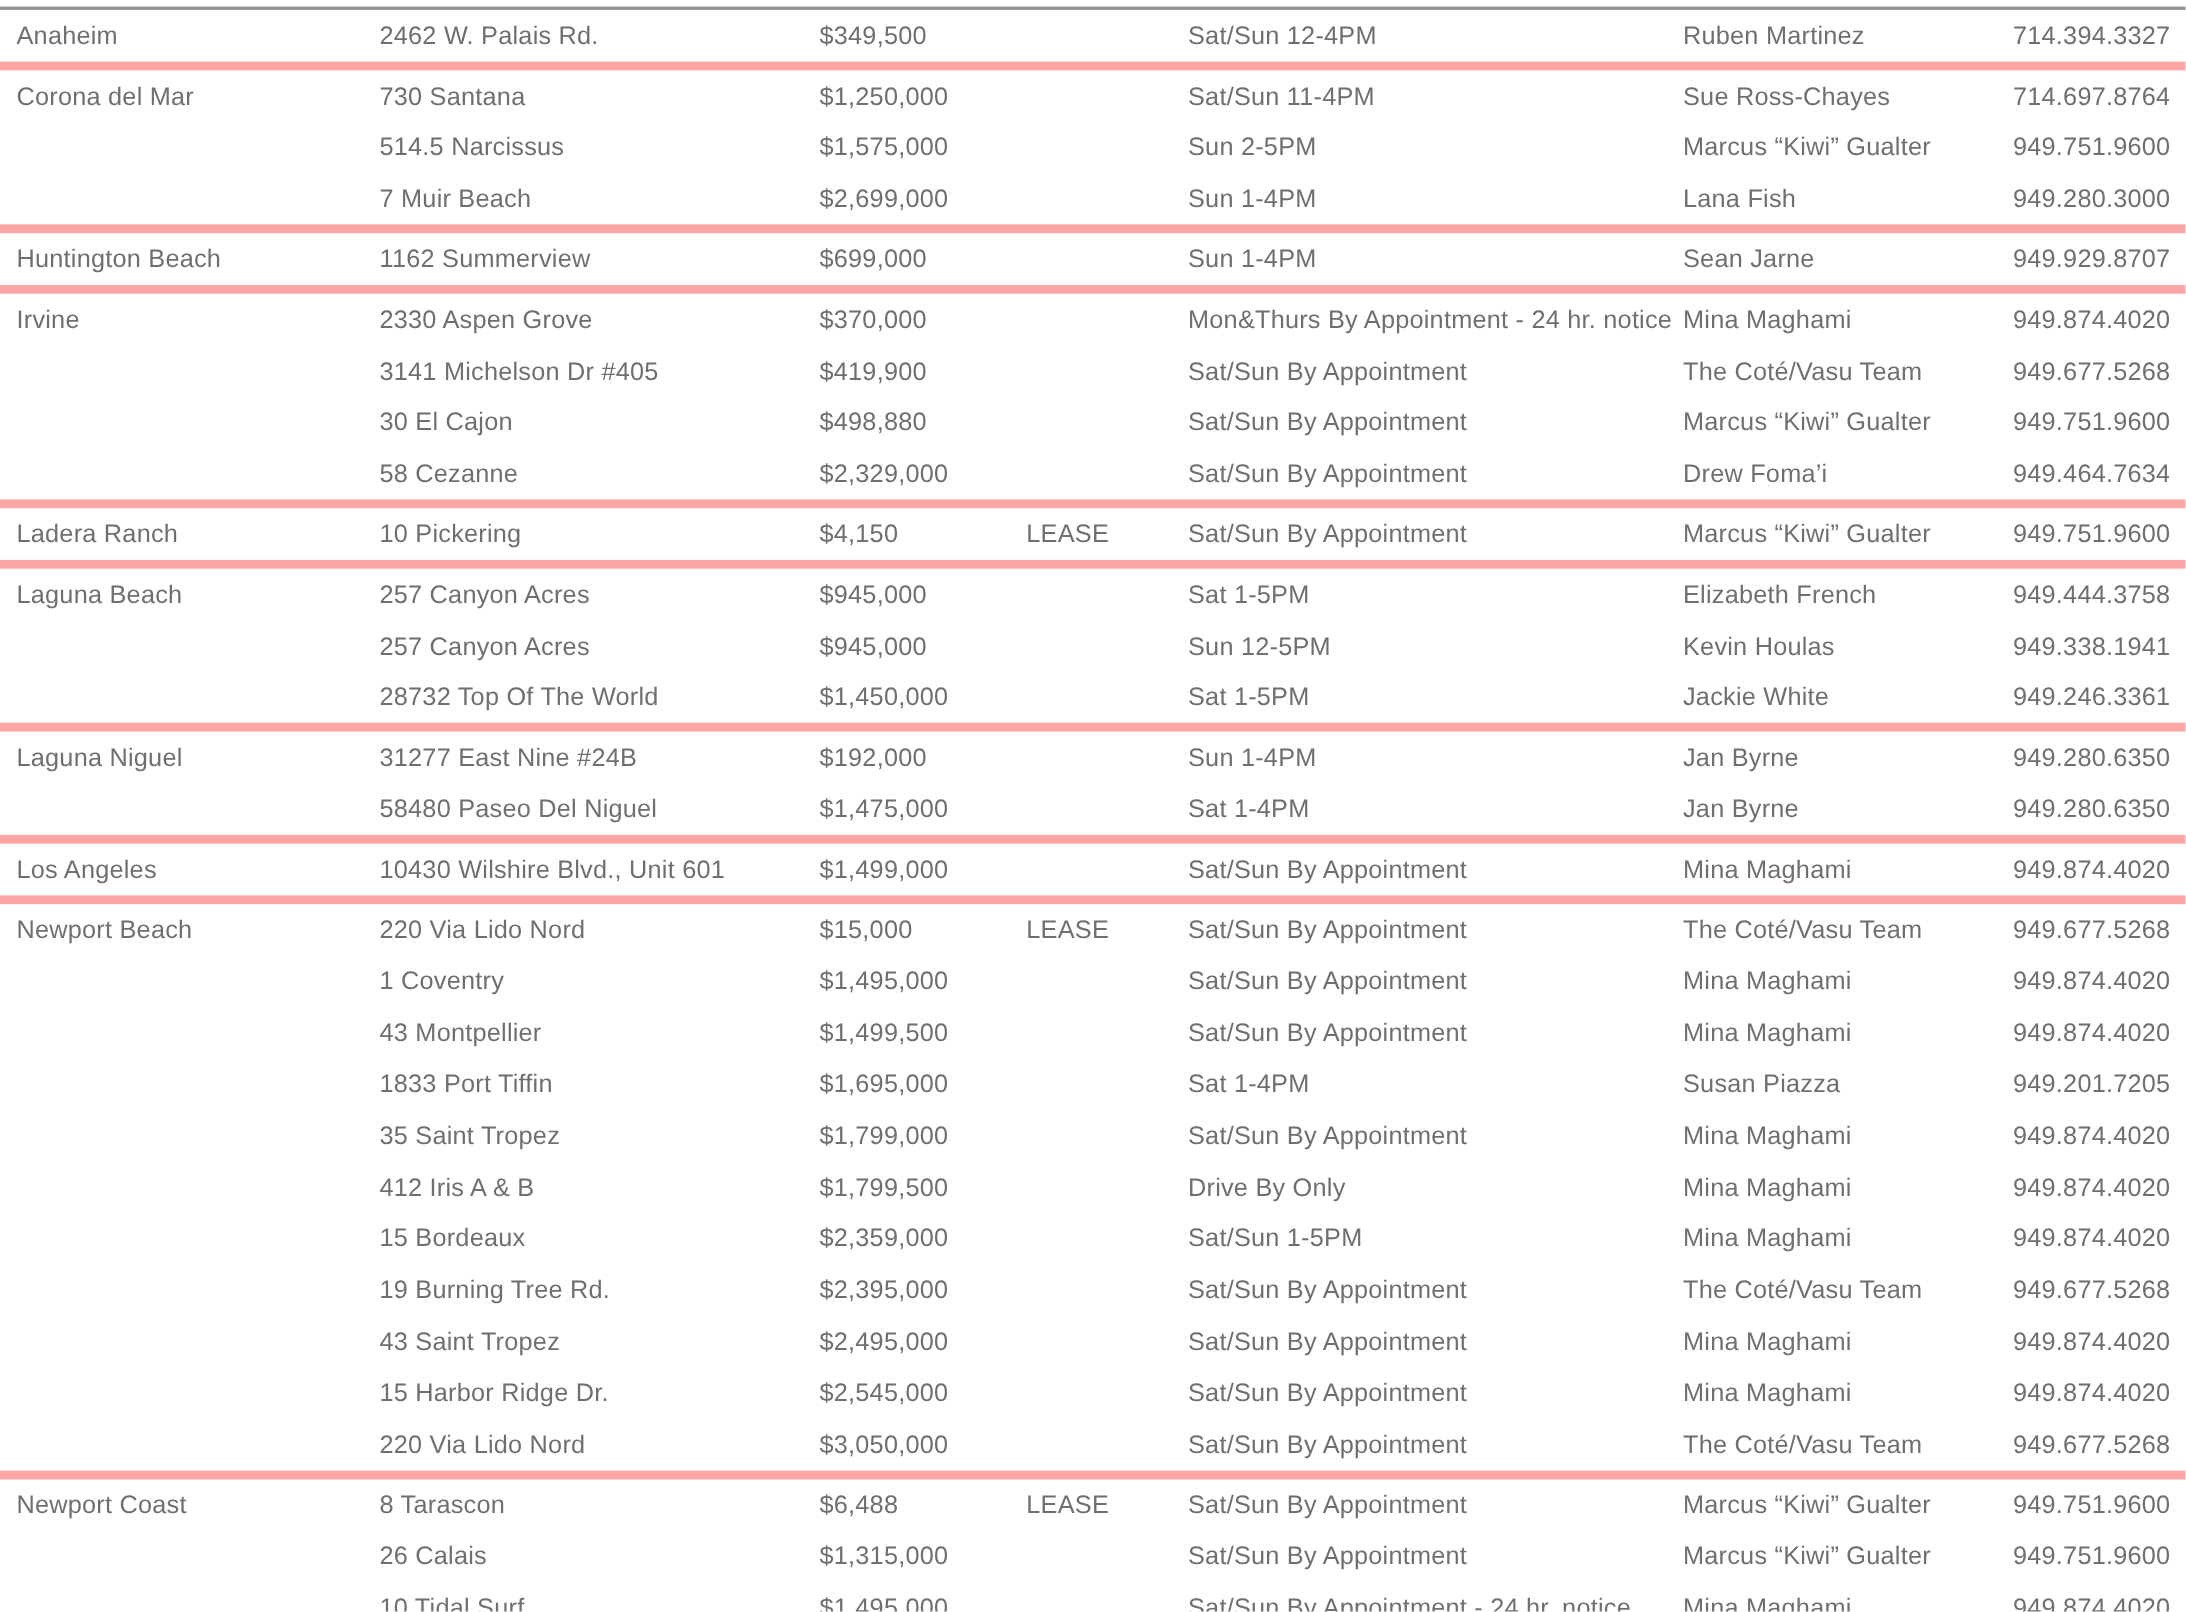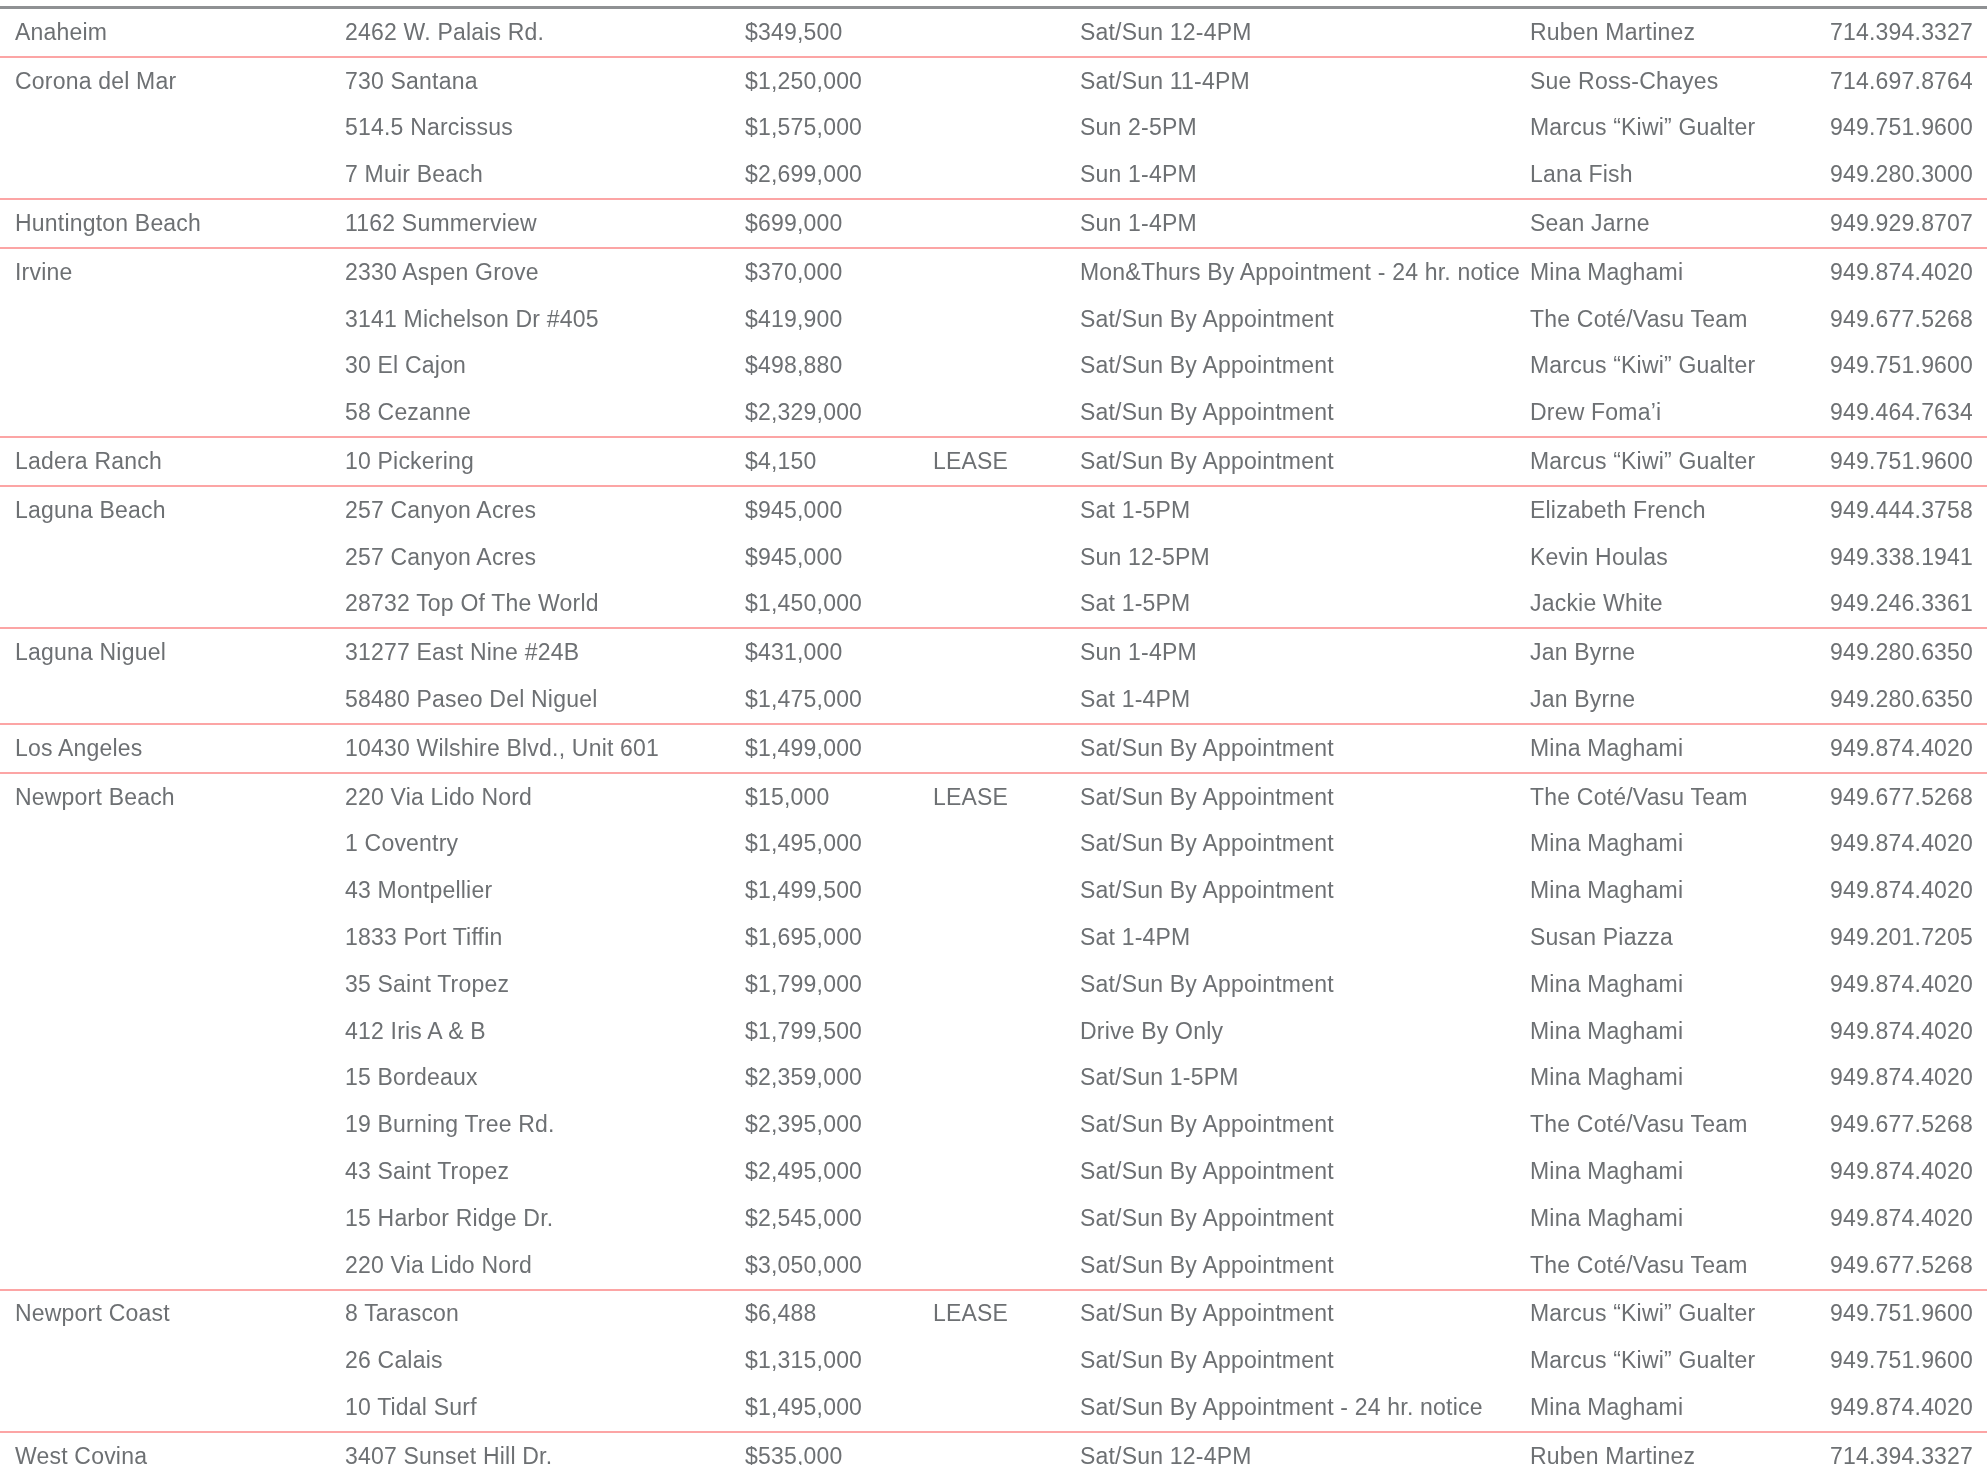--- a/index.html
+++ b/index.html
@@ -17,21 +17,21 @@
     font-size: 23px;
     letter-spacing: 0.2px;
     padding-top: 6px;
   }
   .oh-table {
     width: 100%;
     box-sizing: border-box;
     border-top: 3px solid #8f9193;
   }
   .city-group {
-    border-top: 2px solid #fca5a5;
+    border-top: 8px solid #fca5a5;
   }
   .city-group:first-child {
     border-top: none;
   }
   .listing-row {
     display: grid;
     grid-template-columns: 330px 400px 188px 147px 450px 300px 1fr;
     align-items: center;
     height: 46.8px;
     padding: 0 15px;
@@ -176,21 +176,21 @@
     <div class="cell lease"></div>
     <div class="cell times">Sat 1-5PM</div>
     <div class="cell agent">Jackie White</div>
     <div class="cell phone">949.246.3361</div>
   </div>
       </div>
       <div class="city-group">
         <div class="listing-row">
     <div class="cell city">Laguna Niguel</div>
     <div class="cell address">31277 East Nine #24B</div>
-    <div class="cell price">$431,000</div>
+    <div class="cell price">$192,000</div>
     <div class="cell lease"></div>
     <div class="cell times">Sun 1-4PM</div>
     <div class="cell agent">Jan Byrne</div>
     <div class="cell phone">949.280.6350</div>
   </div>
         <div class="listing-row">
     <div class="cell city"></div>
     <div class="cell address">58480 Paseo Del Niguel</div>
     <div class="cell price">$1,475,000</div>
     <div class="cell lease"></div>

